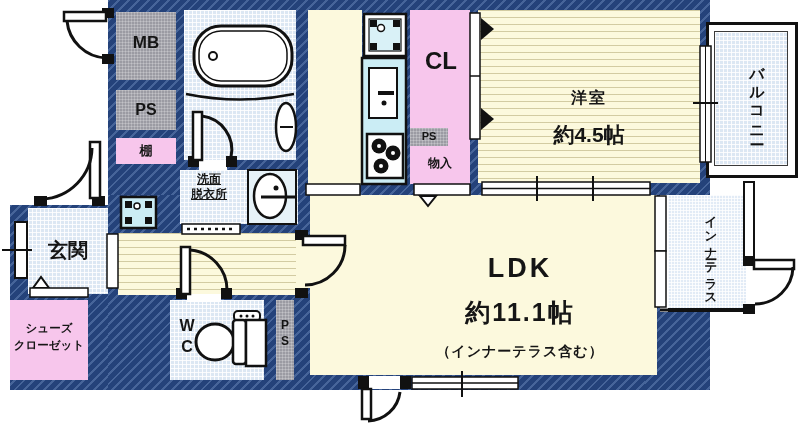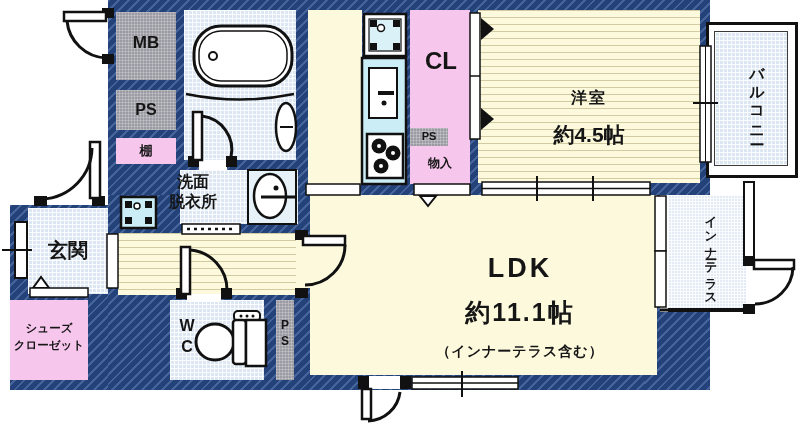--- a/index.html
+++ b/index.html
@@ -241,21 +241,21 @@
     <g>
       <rect x="412" y="377" width="106" height="12" fill="#fff" stroke="#111" stroke-width="1.5"></rect>
       <line x1="412" y1="383" x2="518" y2="383" stroke="#111" stroke-width="1.5"></line>
       <line x1="462" y1="371" x2="462" y2="397" stroke="#111" stroke-width="2"></line>
     </g>
   </svg>
 
   <div class="lbl" style="left:116px;top:32px;width:60px;font-size:17px;">MB</div>
   <div class="lbl" style="left:116px;top:100px;width:60px;font-size:16px;">PS</div>
   <div class="lbl" style="left:116px;top:143px;width:60px;font-size:13px;">棚</div>
-  <div class="lbl" style="left:160px;top:172px;width:66px;font-size:16px;">洗面
+  <div class="lbl" style="left:176px;top:172px;width:66px;font-size:12px;text-decoration:underline;">洗面
 脱衣所</div>
   <div class="lbl" style="left:28px;top:238px;width:80px;font-size:20px;">玄関</div>
   <div class="lbl" style="left:10px;top:320px;width:78px;font-size:11.5px;line-height:1.5;">シューズ
 クローゼット</div>
   <div class="lbl" style="left:170px;top:316px;width:34px;font-size:16px;line-height:1.3;">W
 C</div>
   <div class="lbl" style="left:276px;top:318px;width:18px;font-size:12px;line-height:1.3;">P
 S</div>
   <div class="lbl" style="left:410px;top:46px;width:62px;font-size:24px;">CL</div>
   <div class="lbl" style="left:410px;top:130px;width:38px;font-size:11px;">PS</div>

